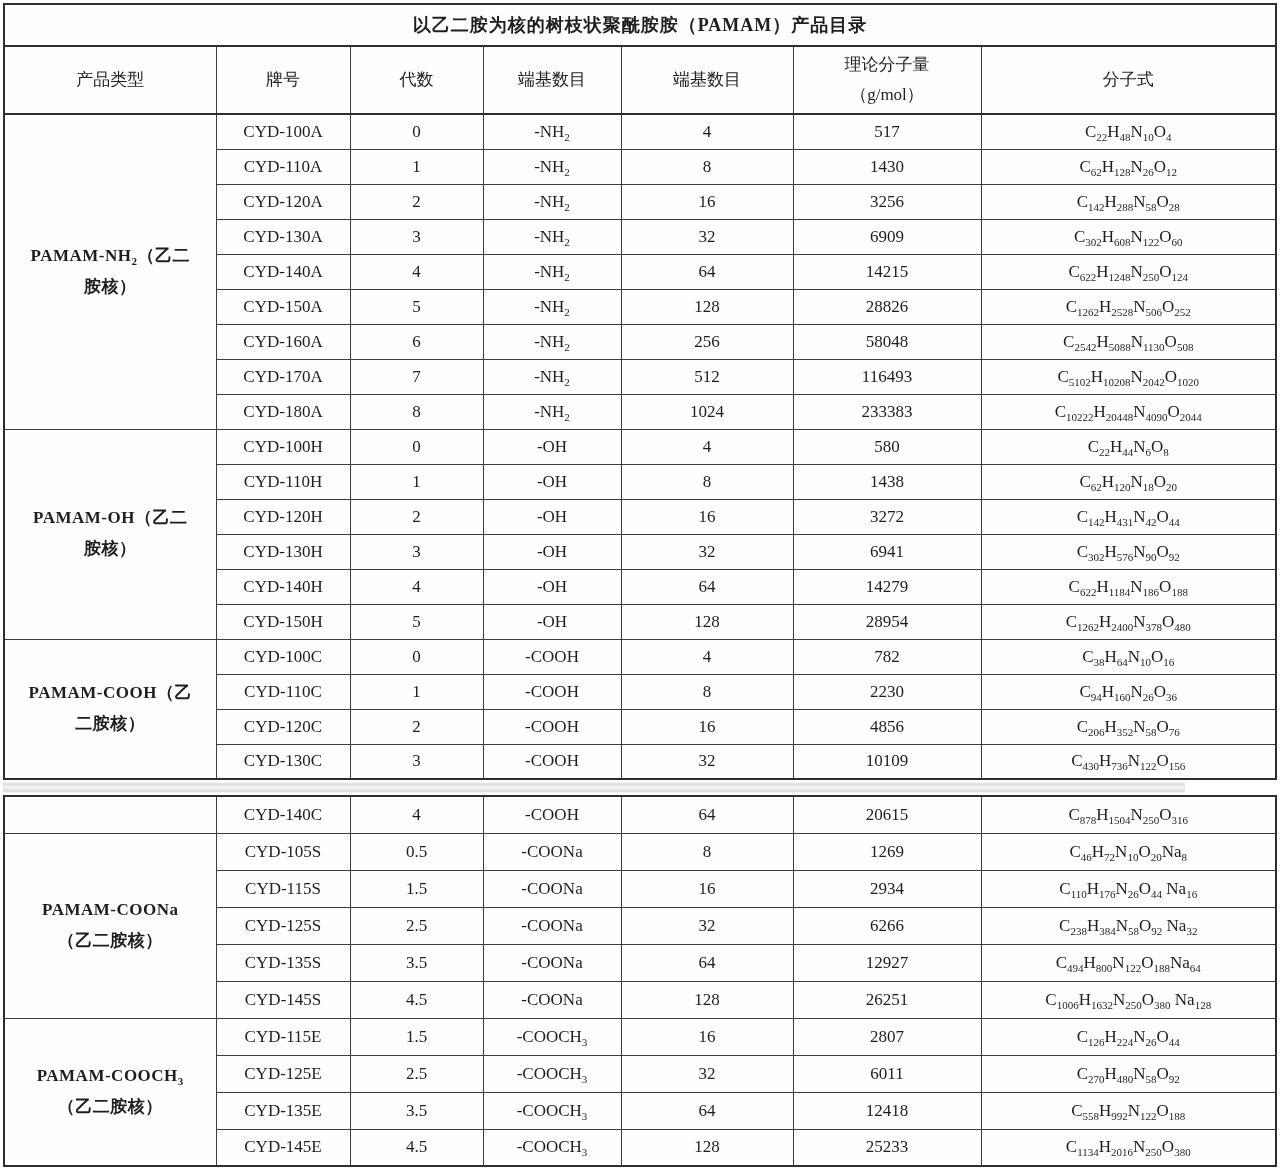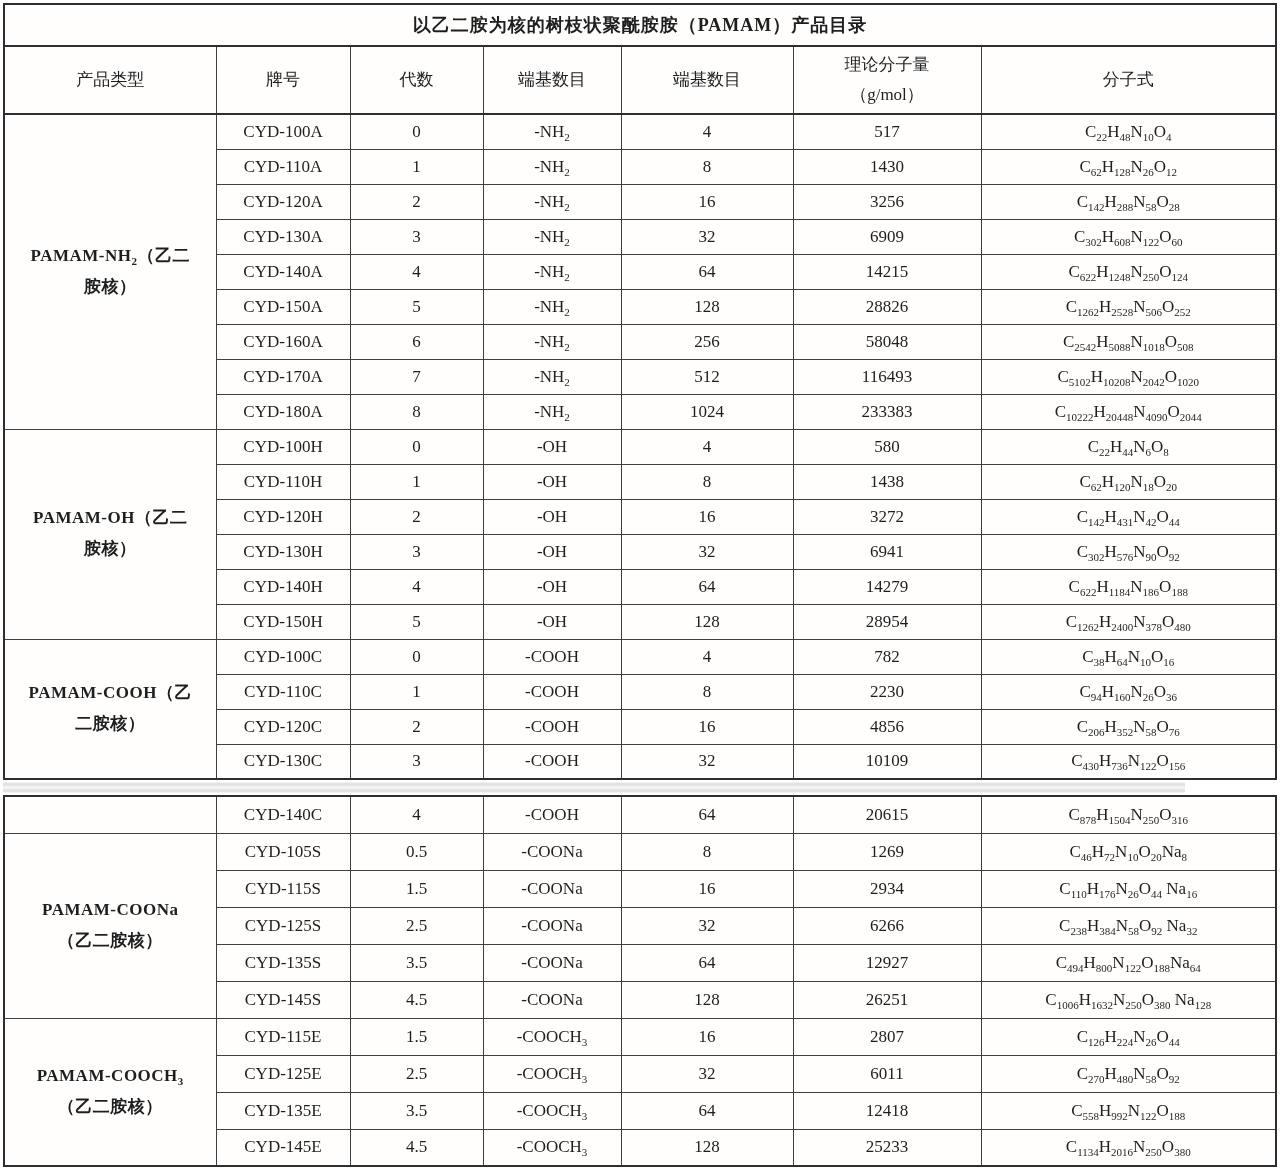--- a/index.html
+++ b/index.html
@@ -134,21 +134,21 @@
           <td>128</td>
           <td>28826</td>
           <td>C<sub>1262</sub>H<sub>2528</sub>N<sub>506</sub>O<sub>252</sub></td>
         </tr>
         <tr>
           <td>CYD-160A</td>
           <td>6</td>
           <td>-NH<sub>2</sub></td>
           <td>256</td>
           <td>58048</td>
-          <td>C<sub>2542</sub>H<sub>5088</sub>N<sub>1018</sub>O<sub>508</sub></td>
+          <td>C<sub>2542</sub>H<sub>5088</sub>N<sub>1130</sub>O<sub>508</sub></td>
         </tr>
         <tr>
           <td>CYD-170A</td>
           <td>7</td>
           <td>-NH<sub>2</sub></td>
           <td>512</td>
           <td>116493</td>
           <td>C<sub>5102</sub>H<sub>10208</sub>N<sub>2042</sub>O<sub>1020</sub></td>
         </tr>
         <tr>

